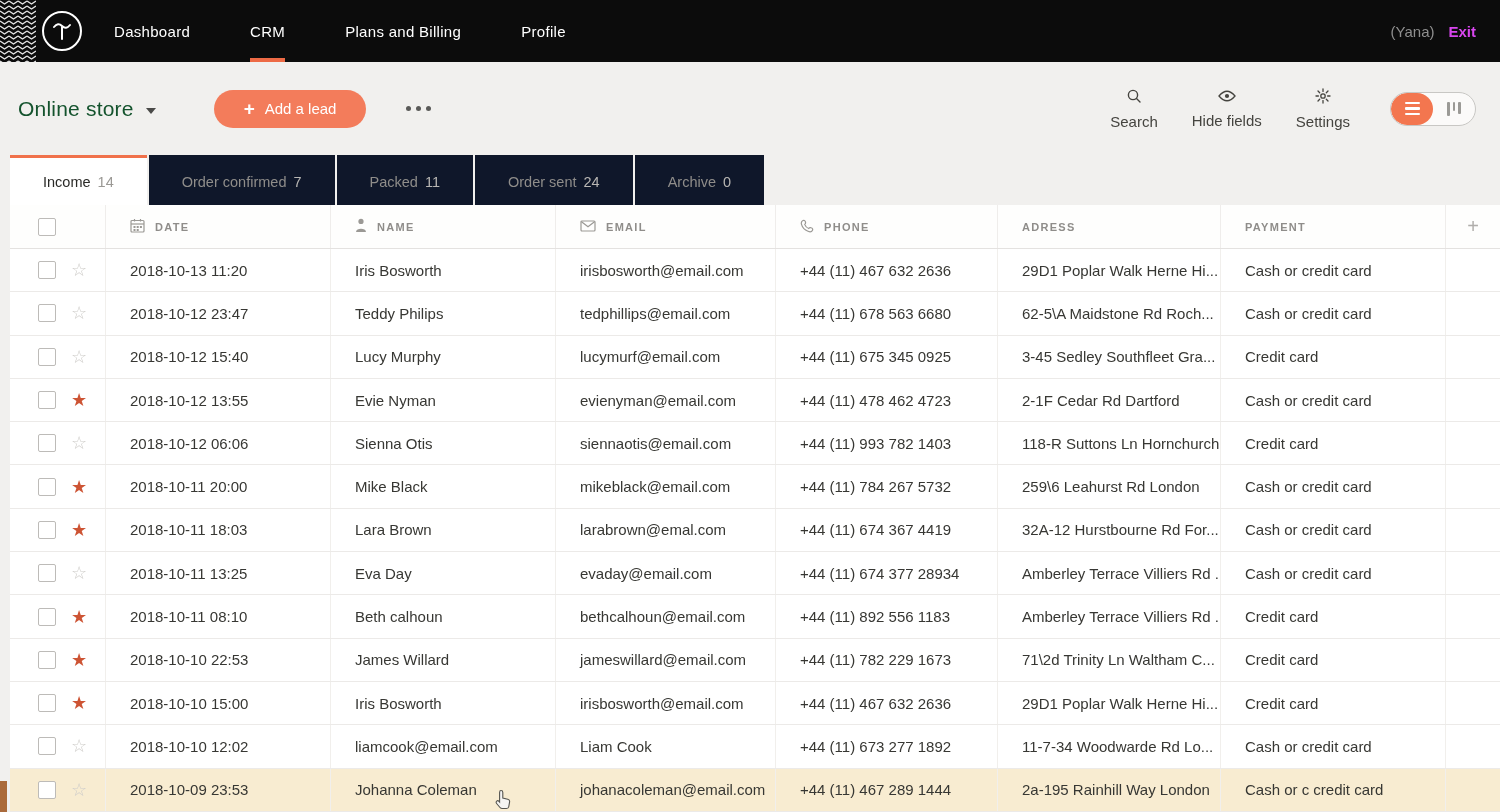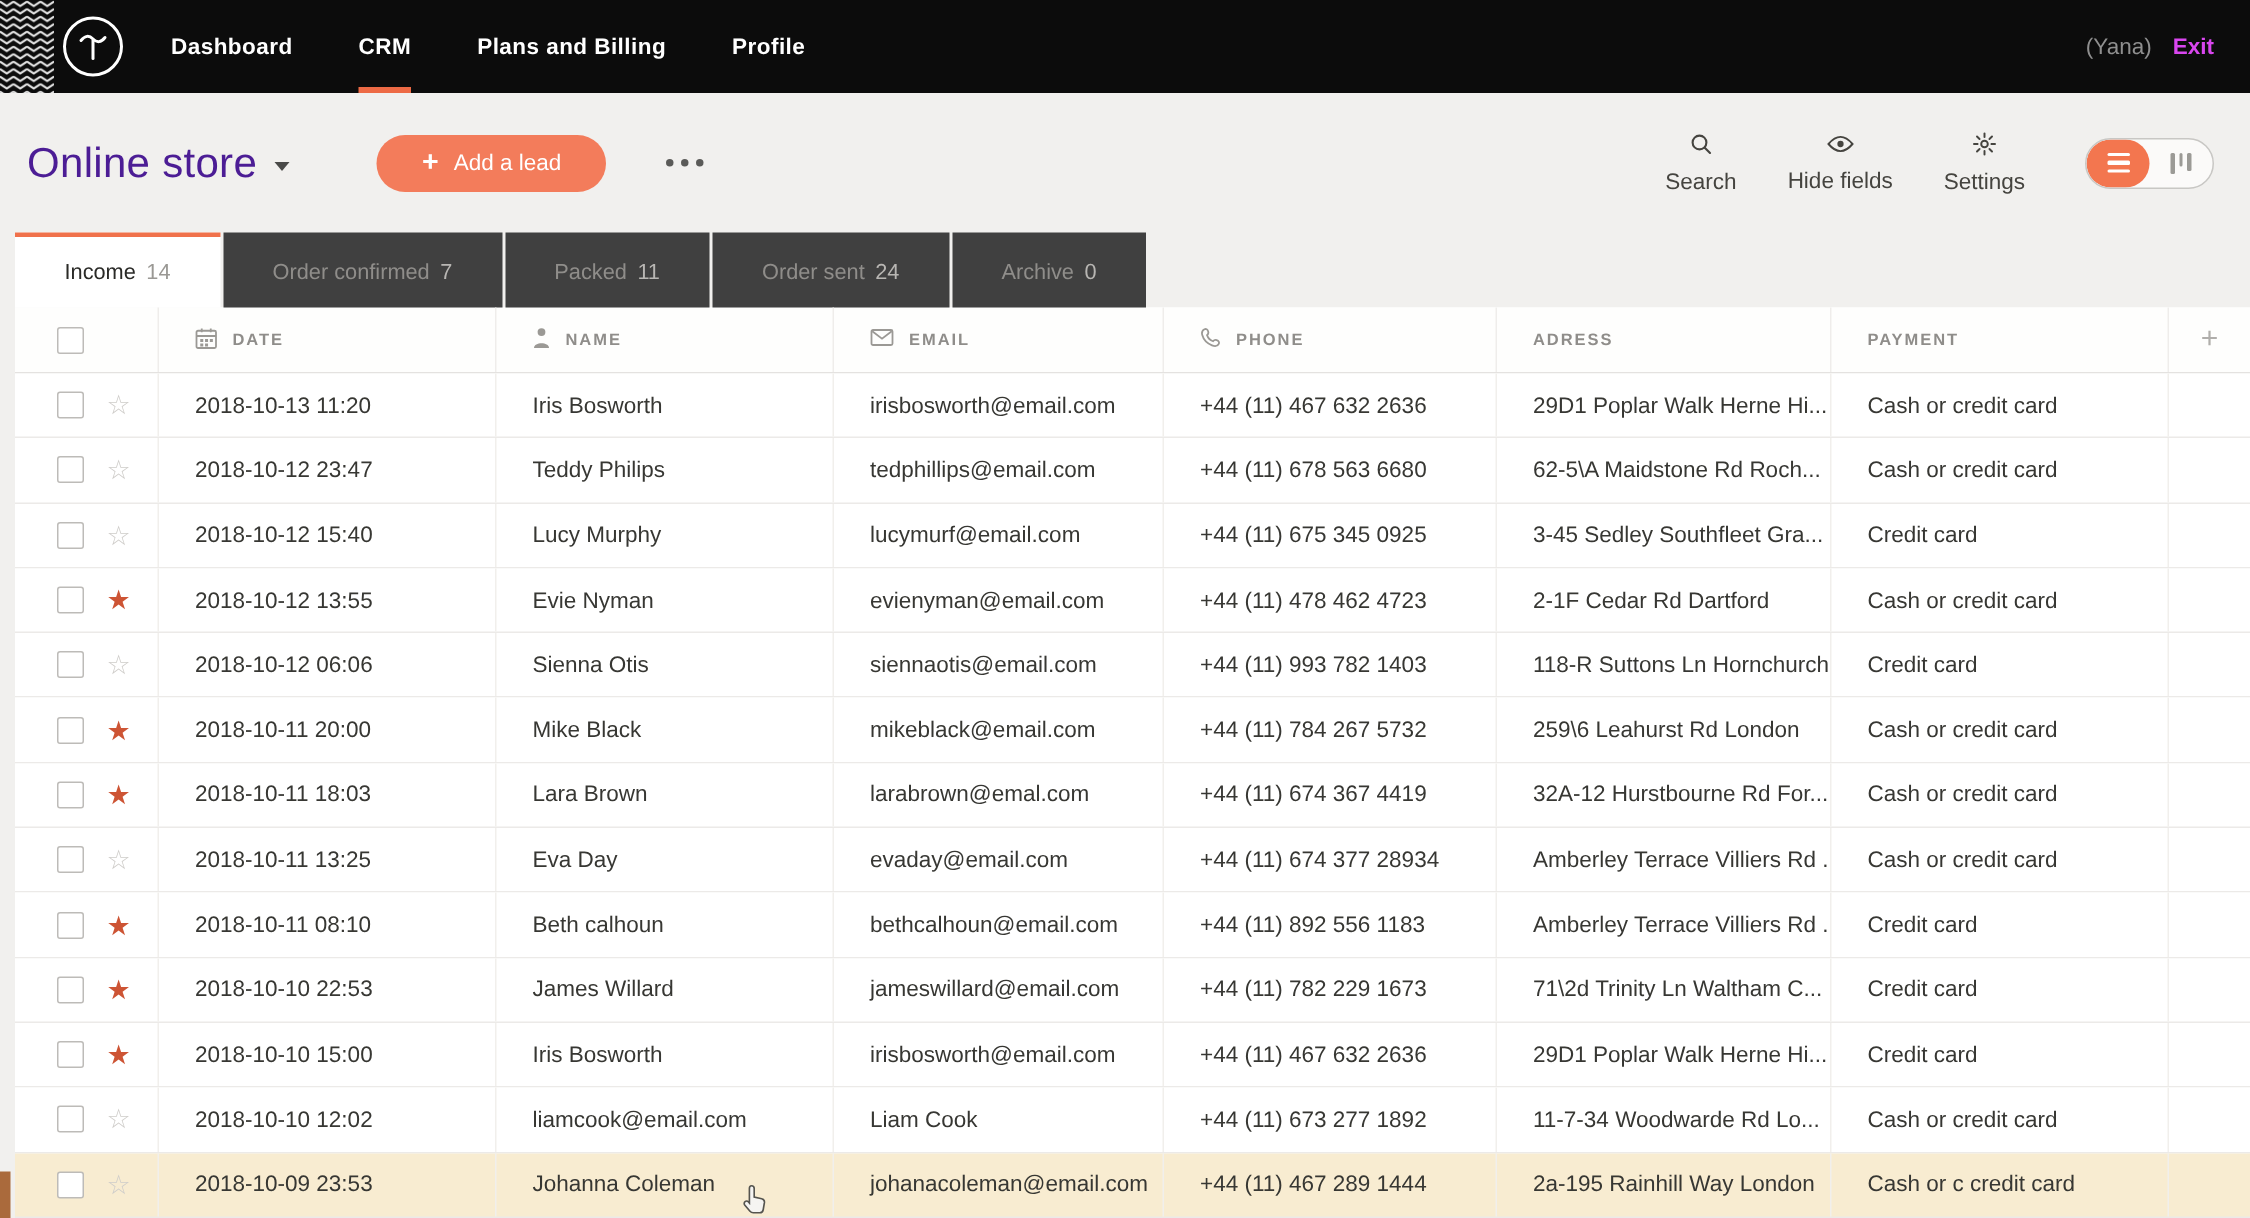--- a/index.html
+++ b/index.html
@@ -15,40 +15,40 @@
   .nav {
     height:62px; background:#0c0c0c; display:flex; align-items:center;
     position:relative; padding-left:42px;
   }
   .zigzag { position:absolute; left:0; top:0; width:36px; height:62px; opacity:.9; }
   .logo {
     width:40px; height:40px; border:2px solid #fff; border-radius:50%;
     display:flex; align-items:center; justify-content:center; margin-right:32px;
     flex:none; cursor:pointer;
   }
-  .nav-items { display:flex; align-items:flex-start; gap:44px;font-weight:bold; }
+  .nav-items { display:flex; align-items:flex-start; gap:60px; }
   .nav-item {
     color:#fff; font-size:15px; letter-spacing:.3px; cursor:pointer;
     position:relative; height:62px; display:flex; align-items:center;
   }
   .nav-item.active::after {
     content:""; position:absolute; left:0; right:0; bottom:0; height:4px;
     background:#ed6a45;
   }
   .nav-right { margin-left:auto; display:flex; align-items:center; gap:14px; padding-right:24px;justify-content:center; }
   .nav-user { color:#8f8f8f; font-size:15px; }
   .nav-exit { color:#d946ef; font-size:15px; font-weight:bold; cursor:pointer; text-decoration:none; }
 
   
   .toolbar {
     height:93px; display:flex; align-items:center; padding:0 24px 0 18px;
     background:#f1f0ee;
   }
   .board-title-wrap { display:flex; align-items:center; gap:12px; cursor:pointer; }
-  .board-title { font-size:28px; color:#4c1d95; letter-spacing:.2px; }
+  .board-title { font-size:21px; color:#14532d; letter-spacing:.2px; }
   .caret { width:0; height:0; border-left:5px solid transparent; border-right:5px solid transparent; border-top:6px solid #4a4a48; margin-top:4px; }
   .add-lead {
     margin-left:58px; height:38px; padding:0 30px; border:none; border-radius:19px;
     background:#f37c5b; color:#fff; font-size:15px; font-family:inherit;
     display:flex; align-items:center; gap:10px; cursor:pointer;
   }
   .add-lead .plus { font-size:19px; font-weight:bold; line-height:1; }
   .more-dots { margin-left:32px; display:flex; gap:5px; cursor:pointer; padding:8px; }
   .more-dots i { width:5px; height:5px; border-radius:50%; background:#5a5a58; }
   .toolbar-right { margin-left:auto; display:flex; align-items:center; gap:34px; }
@@ -62,21 +62,21 @@
   .view-toggle .seg.active { background:#f3764f; border-radius:17px; }
   .hamburger { display:flex; flex-direction:column; gap:3px; }
   .hamburger i { width:15px; height:2.5px; background:#fff; border-radius:1px; }
   .kanban { display:flex; align-items:flex-start; gap:3px; height:14px; }
   .kanban i { width:2.5px; background:#9b9a96; border-radius:1px; }
   .kanban i:nth-child(1){height:14px;} .kanban i:nth-child(2){height:9px;} .kanban i:nth-child(3){height:12px;}
 
   
   .tabs { height:50px; display:flex; gap:2px; padding-left:10px; background:#f1f0ee; }
   .tab {
-    background:#404040; display:flex; align-items:center; justify-content:center;
+    background:#0f172a; display:flex; align-items:center; justify-content:center;
     gap:7px; font-size:14.5px; color:#8f8d8a; cursor:pointer; padding:0 33px;
     border-top:3px solid transparent;
   }
   .tab .tab-count { color:#b8b6b3; }
   .tab.active { background:#fff; border-top-color:#f0714b; color:#2a2a27; }
   .tab.active .tab-count { color:#9a9894; }
 
   
   .table { margin-left:10px; background:#fff; }
   .grid {

